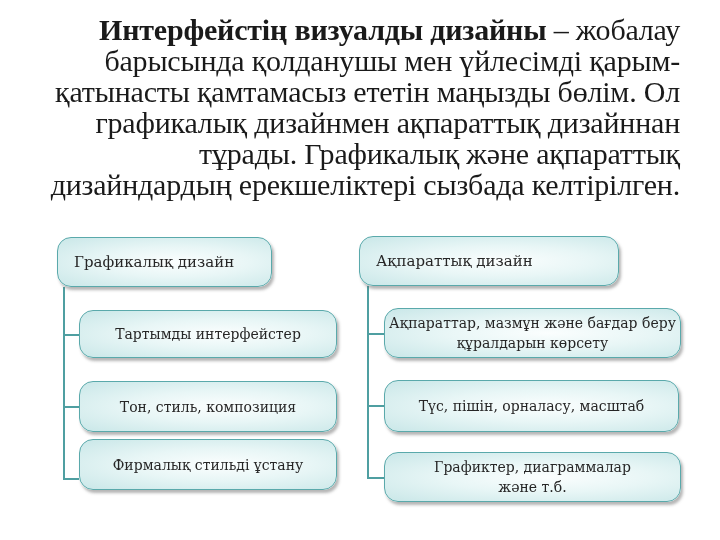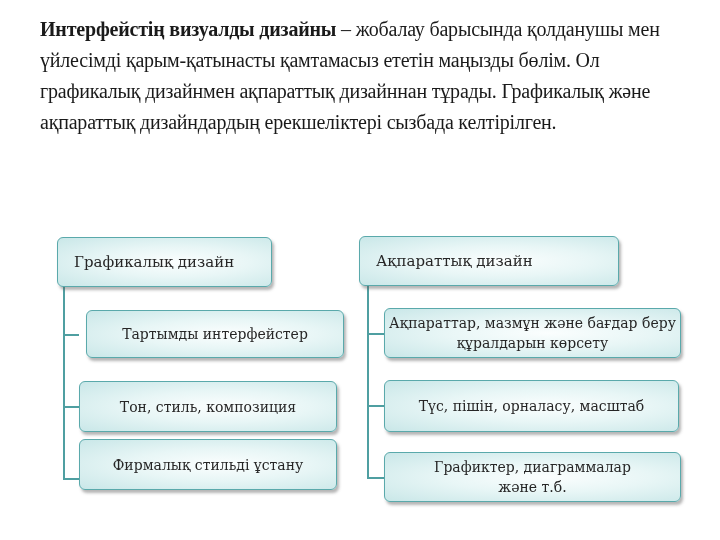--- a/index.html
+++ b/index.html
@@ -1,19 +1,19 @@
 <!DOCTYPE html>
 <html><head>
 <meta charset="utf-8">
 <style>
   html, body { margin:0; padding:0; }
   body { width:720px; height:540px; background:#ffffff; position:relative; overflow:hidden; font-family:"Liberation Serif", serif; }
-  .intro { position:absolute; left:40px; top:14px; width:640px; text-align:left; font-size:20px; line-height:31px; color:#1a1a1a; letter-spacing:-0.2px; }
+  .intro { position:absolute; left:40px; top:14px; width:640px; text-align:right; font-size:30px; line-height:31px; color:#1a1a1a; letter-spacing:-0.2px; }
   .intro b { font-weight:bold; }
-  .box { position:absolute; box-sizing:border-box; border:1.5px solid #5aa9ab; border-radius:6px;
+  .box { position:absolute; box-sizing:border-box; border:1.5px solid #5aa9ab; border-radius:14px;
          background: radial-gradient(ellipse at 55% 50%, #fbfefe 0%, #e8f6f6 45%, #c9e7e8 100%);
          box-shadow: 2px 3px 3px rgba(90,90,90,0.45);
          display:flex; align-items:center; justify-content:center; text-align:center;
          font-family:"DejaVu Serif", serif; color:#262626; font-size:14px; line-height:20px; }
   .box.head { justify-content:flex-start; padding-left:16px; font-size:15px; }
   .vline { position:absolute; width:1.5px; background:#4f9fa1; }
   .hline { position:absolute; height:1.5px; background:#4f9fa1; }
 </style>
 </head>
 <body>
@@ -23,21 +23,21 @@
 </div>
 
 <div class="vline" style="left:63px; top:287px; height:191px;"></div>
 <div class="hline" style="left:63px; top:334px; width:16px;"></div>
 <div class="hline" style="left:63px; top:406px; width:16px;"></div>
 <div class="hline" style="left:63px; top:478px; width:16px;"></div>
 
 <div class="box head" style="left:57px; top:237px; width:215px; height:50px;">
   <span>Графикалық дизайн</span>
 </div>
-<div class="box" style="left:86px; top:310px; width:258px; height:48px;">
+<div class="box" style="left:79px; top:310px; width:258px; height:48px;">
   <span>Тартымды интерфейстер</span>
 </div>
 <div class="box" style="left:79px; top:381px; width:258px; height:51px;">
   <span>Тон, стиль, композиция</span>
 </div>
 <div class="box" style="left:79px; top:439px; width:258px; height:51px;">
   <span>Фирмалық стильді ұстану</span>
 </div>
 
 <div class="vline" style="left:367px; top:286px; height:192px;"></div>

